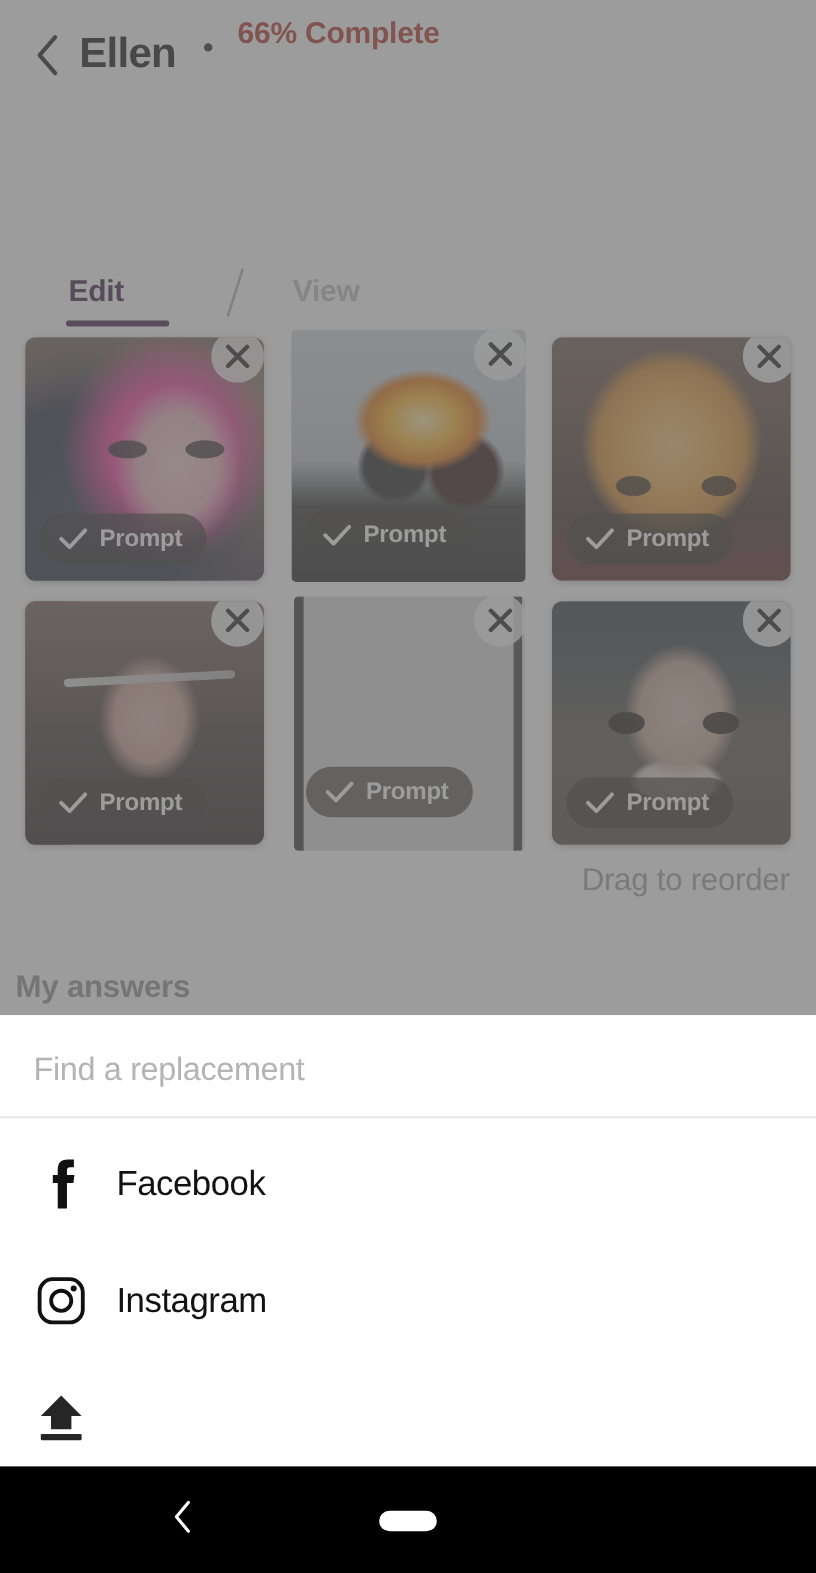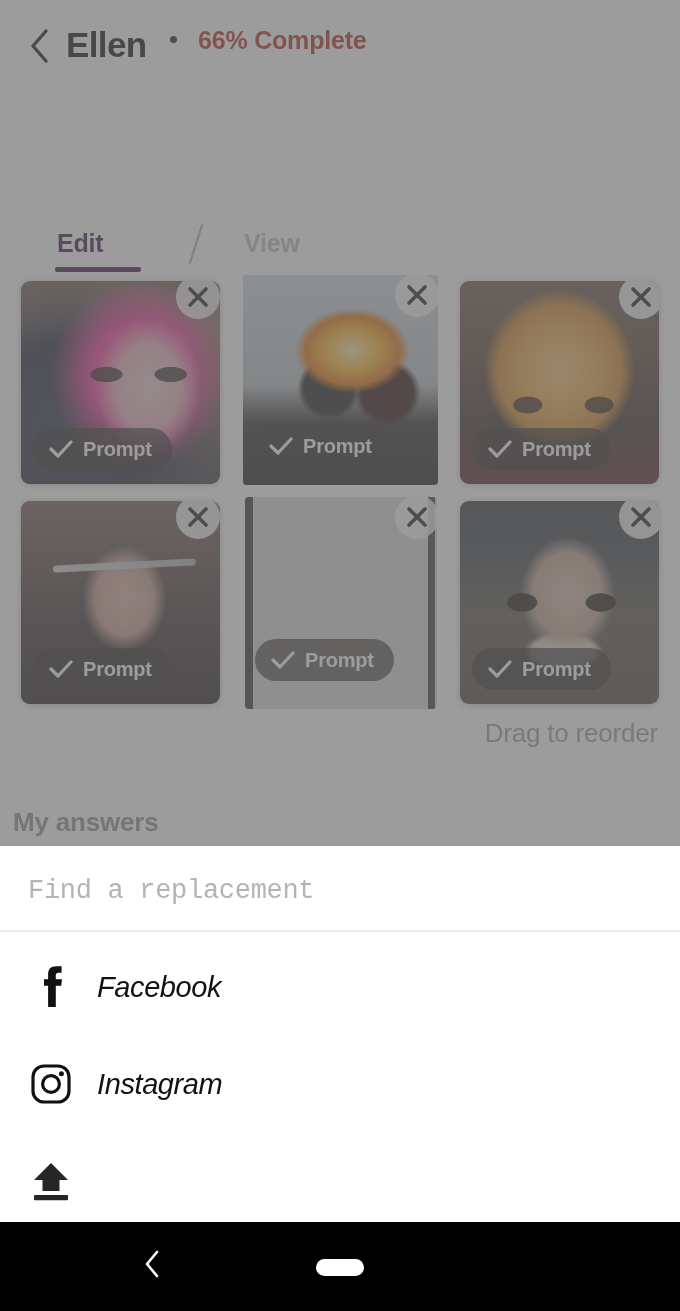--- a/index.html
+++ b/index.html
@@ -27,21 +27,21 @@
   .hdr-title{
     position:absolute; left:66px; top:22px;
     font-size:35px; font-weight:700; color:#0b0b0b; letter-spacing:-0.6px;
     line-height:46px;
   }
   .hdr-dot{
     position:absolute; left:170px; top:36px;
     width:7px; height:7px; border-radius:50%; background:#1b1b1b;
   }
   .hdr-pct{
-    position:absolute; left:198px; top:24px;
+    position:absolute; left:198px; top:12px;
     font-size:25px; font-weight:700; color:#b32d1f; letter-spacing:-0.2px;
     line-height:33px;
   }
 
   
   .tabs{ position:absolute; left:0; top:112px; width:572px; height:62px; }
   .tab{
     position:absolute; font-size:25px; font-weight:700; line-height:33px;
     letter-spacing:-0.2px;
   }
@@ -195,31 +195,31 @@
   .sheet{
     position:absolute; left:0; top:846px; width:680px; height:376px;
     background:#ffffff; z-index:30;
   }
   .search-row{
     position:absolute; left:0; top:0; width:680px; height:84px;
   }
   .search-input{
     position:absolute; left:28px; top:26px; width:600px; height:38px;
     border:none; outline:none; background:transparent;
-    font-family:Liberation Mono, monospace;
+    font-family:Liberation Sans, sans-serif;
     font-size:27px; color:#be185d; letter-spacing:-0.3px;
   }
   .search-input::placeholder{ color:#b4b4b4; }
   .divider{
     position:absolute; left:0; top:84px; width:680px; height:2px;
     background:#ececec;
   }
   .opt{
     position:absolute; left:0; width:548px; height:97px;
-    display:flex; align-items:center;font-style:italic;
+    display:flex; align-items:center;
   }
   .opt-icon{
     position:absolute; left:28px; width:46px; height:46px;
     display:flex; align-items:center; justify-content:center;
   }
   .opt-label{
     position:absolute; left:97px;
     font-size:29px; font-weight:400; color:#121212; letter-spacing:-0.4px;
     line-height:40px;
   }

